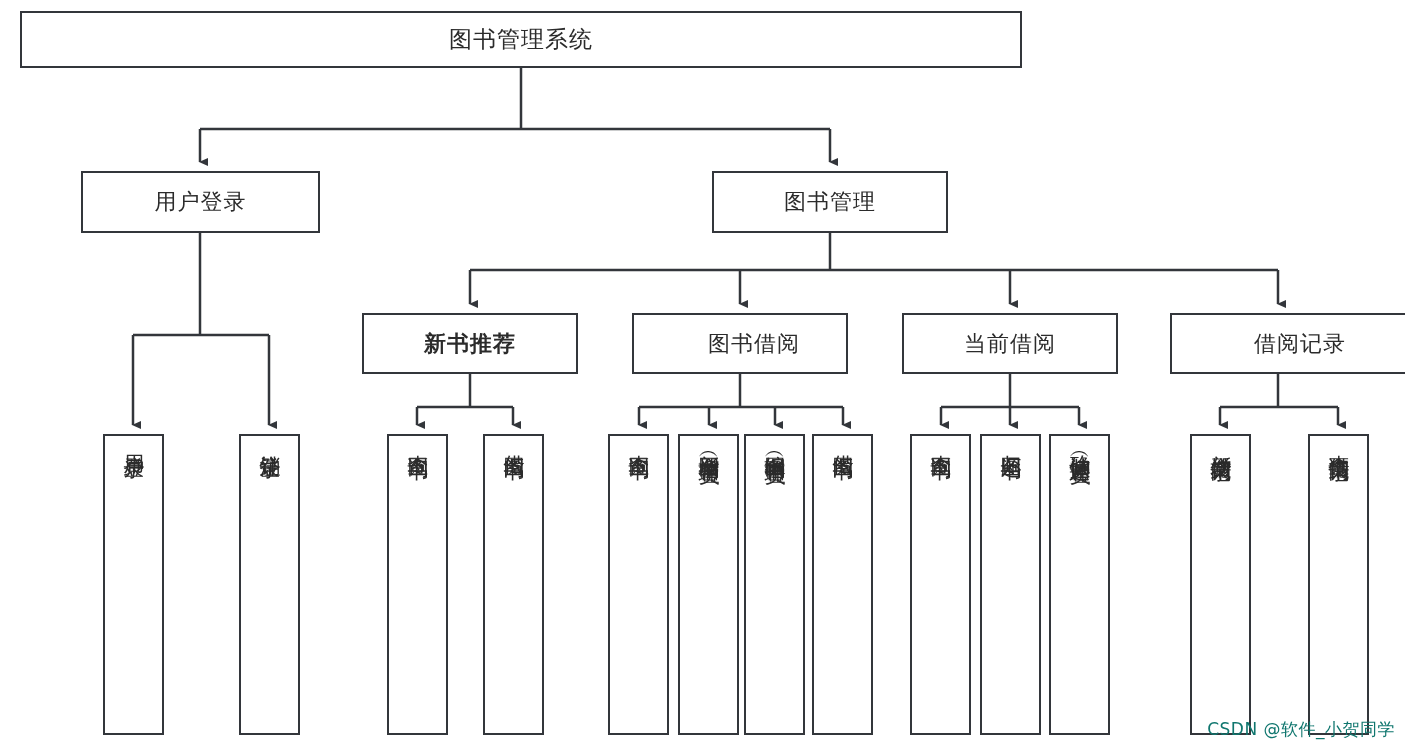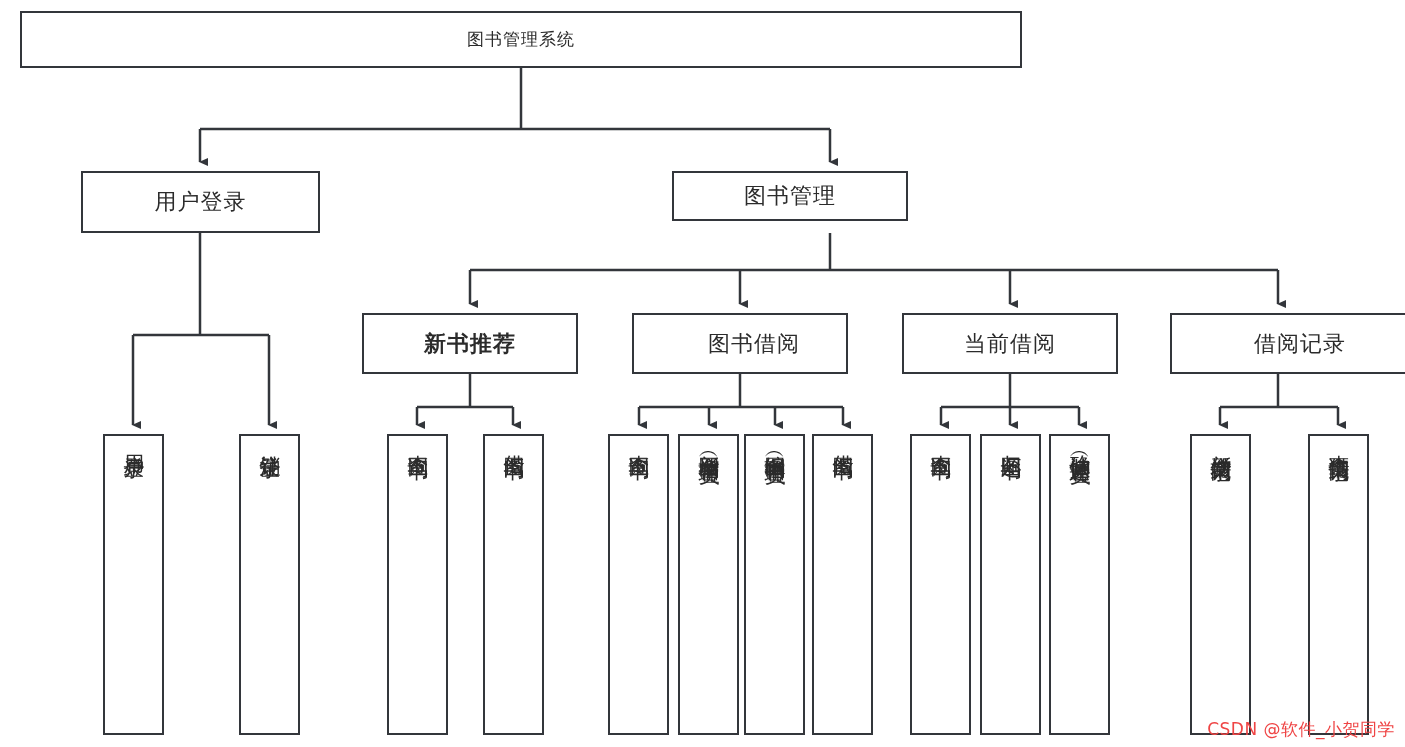--- a/index.html
+++ b/index.html
@@ -33,21 +33,21 @@
     justify-content: center;
     color: #2b2b2b;
     z-index: 3;
   }
   .node.horiz {
     font-size: 22px;
     letter-spacing: 1px;
     white-space: nowrap;
   }
   .node.root {
-    font-size: 17px;
+    font-size: 23px;
   }
   
   .node.vert {
     align-items: flex-start;
     justify-content: center;
     padding-top: 2px;
   }
   .vtext {
     writing-mode: vertical-rl;
     text-orientation: upright;
@@ -57,21 +57,21 @@
     text-align: center;
     white-space: nowrap;
     max-height: 100%;
     color: #2b2b2b;
   }
   .watermark {
     position: absolute;
     right: 10px;
     bottom: 6px;
     font-size: 17px;
-    color: #ef4444;
+    color: #0f766e;
     letter-spacing: 0.5px;
     z-index: 5;
     white-space: nowrap;
     font-family: "DejaVu Sans", "Liberation Sans", sans-serif;
   }
 </style>
 </head>
 <body>
 
 <div id="canvas">
@@ -126,21 +126,21 @@
     </g>
   </svg>
 
   <div class="node horiz root" style="left:20px; top:11px; width:1002px; height:57px;">
     <span>图书管理系统</span>
   </div>
 
   <div class="node horiz" style="left:81px; top:171px; width:239px; height:62px;">
     <span>用户登录</span>
   </div>
-  <div class="node horiz" style="left:672px; top:171px; width:236px; height:50px;">
+  <div class="node horiz" style="left:712px; top:171px; width:236px; height:62px;">
     <span>图书管理</span>
   </div>
 
   <div class="node horiz" style="left:362px; top:313px; width:216px; height:61px;font-weight:bold;">
     <span>新书推荐</span>
   </div>
   <div class="node horiz" style="left:632px; top:313px; width:216px; height:61px;padding-left:28px;">
     <span>图书借阅</span>
   </div>
   <div class="node horiz" style="left:902px; top:313px; width:216px; height:61px;justify-content:center;">

